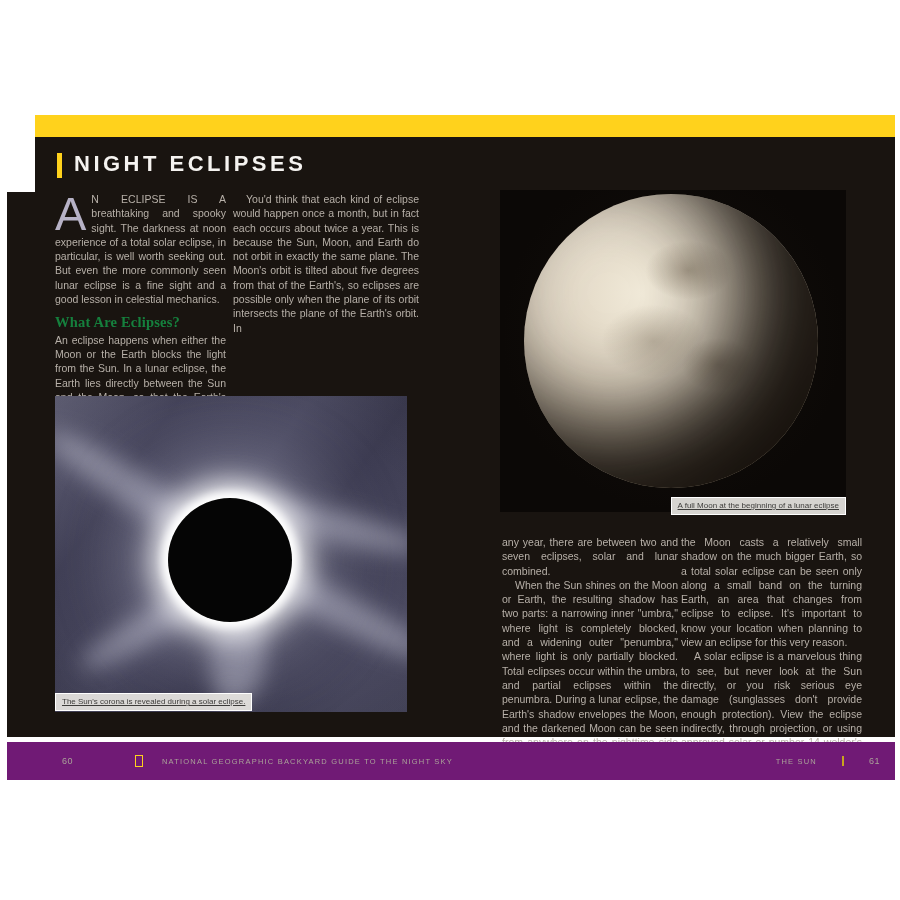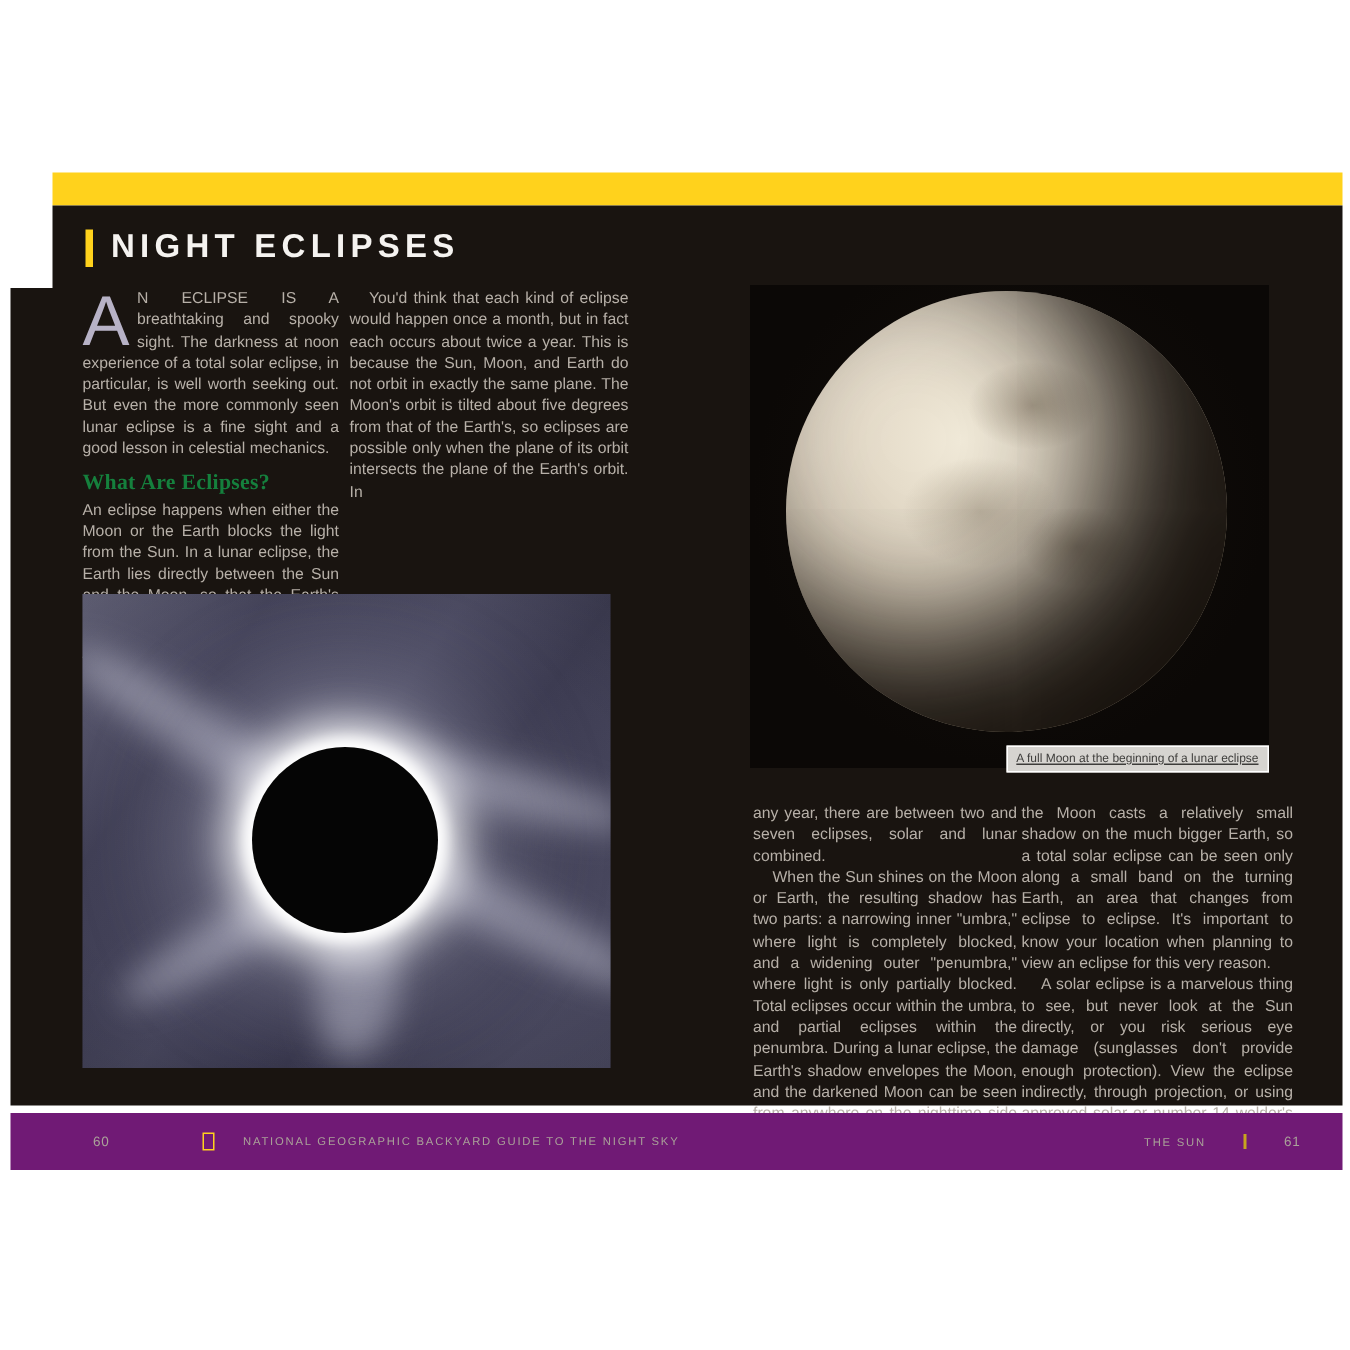--- a/index.html
+++ b/index.html
@@ -80,21 +80,21 @@
   .caption-lunar{right:54px;top:497px;}
   
   .footer-item{position:absolute;top:50%;transform:translateY(-50%);color:#aaa299;}
   .pagenum{font-size:9px;letter-spacing:0.5px;}
   .fnum-left{left:55px;}
   .ng-frame{
     left:128px;width:8px;height:12px;border:1.5px solid #FFD21C;
     box-sizing:border-box;background:transparent;
   }
   .book-title{left:155px;font-size:7.5px;letter-spacing:1.2px;}
-  .footer-right{right:28px;display:flex;align-items:center;gap:25px;}
+  .footer-right{right:15px;display:flex;align-items:center;gap:25px;}
   .chapter{font-size:7.5px;letter-spacing:1.2px;color:#aaa299;}
   .fdiv{width:2px;height:10px;background:#c8a41e;}
 </style>
 </head>
 <body>
 
 <div class="stripe"></div>
 <div class="page-top"></div>
 <div class="page-main"></div>
 
@@ -111,20 +111,21 @@
   <p class="indent cont">You'd think that each kind of eclipse would happen once a month, but in fact each occurs about twice a year. This is because the Sun, Moon, and Earth do not orbit in exactly the same plane. The Moon's orbit is tilted about five degrees from that of the Earth's, so eclipses are possible only when the plane of its orbit intersects the plane of the Earth's orbit. In</p>
 </div>
 
 <div class="photo solar-photo">
   <div class="streamer st-nw"></div>
   <div class="streamer st-ne"></div>
   <div class="streamer st-se"></div>
   <div class="streamer st-sw"></div>
   <div class="streamer st-s"></div>
   <div class="sun-disk"></div>
+  <div class="caption caption-solar">The Sun's corona is revealed during a solar eclipse.</div>
 </div>
 
 <div class="photo moon-photo">
   <div class="moon-disk"></div>
 </div>
 <div class="caption caption-lunar">A full Moon at the beginning of a lunar eclipse</div>
 
 <div class="col col3">
   <p>any year, there are between two and seven eclipses, solar and lunar combined.</p>
   <p class="indent cont">When the Sun shines on the Moon or Earth, the resulting shadow has two parts: a narrowing inner "umbra," where light is completely blocked, and a widening outer "penumbra," where light is only partially blocked. Total eclipses occur within the umbra, and partial eclipses within the penumbra. During a lunar eclipse, the Earth's shadow envelopes the Moon, and the darkened Moon can be seen from anywhere on the nighttime side of our planet (if the sky is clear). But during a solar eclipse,</p>

